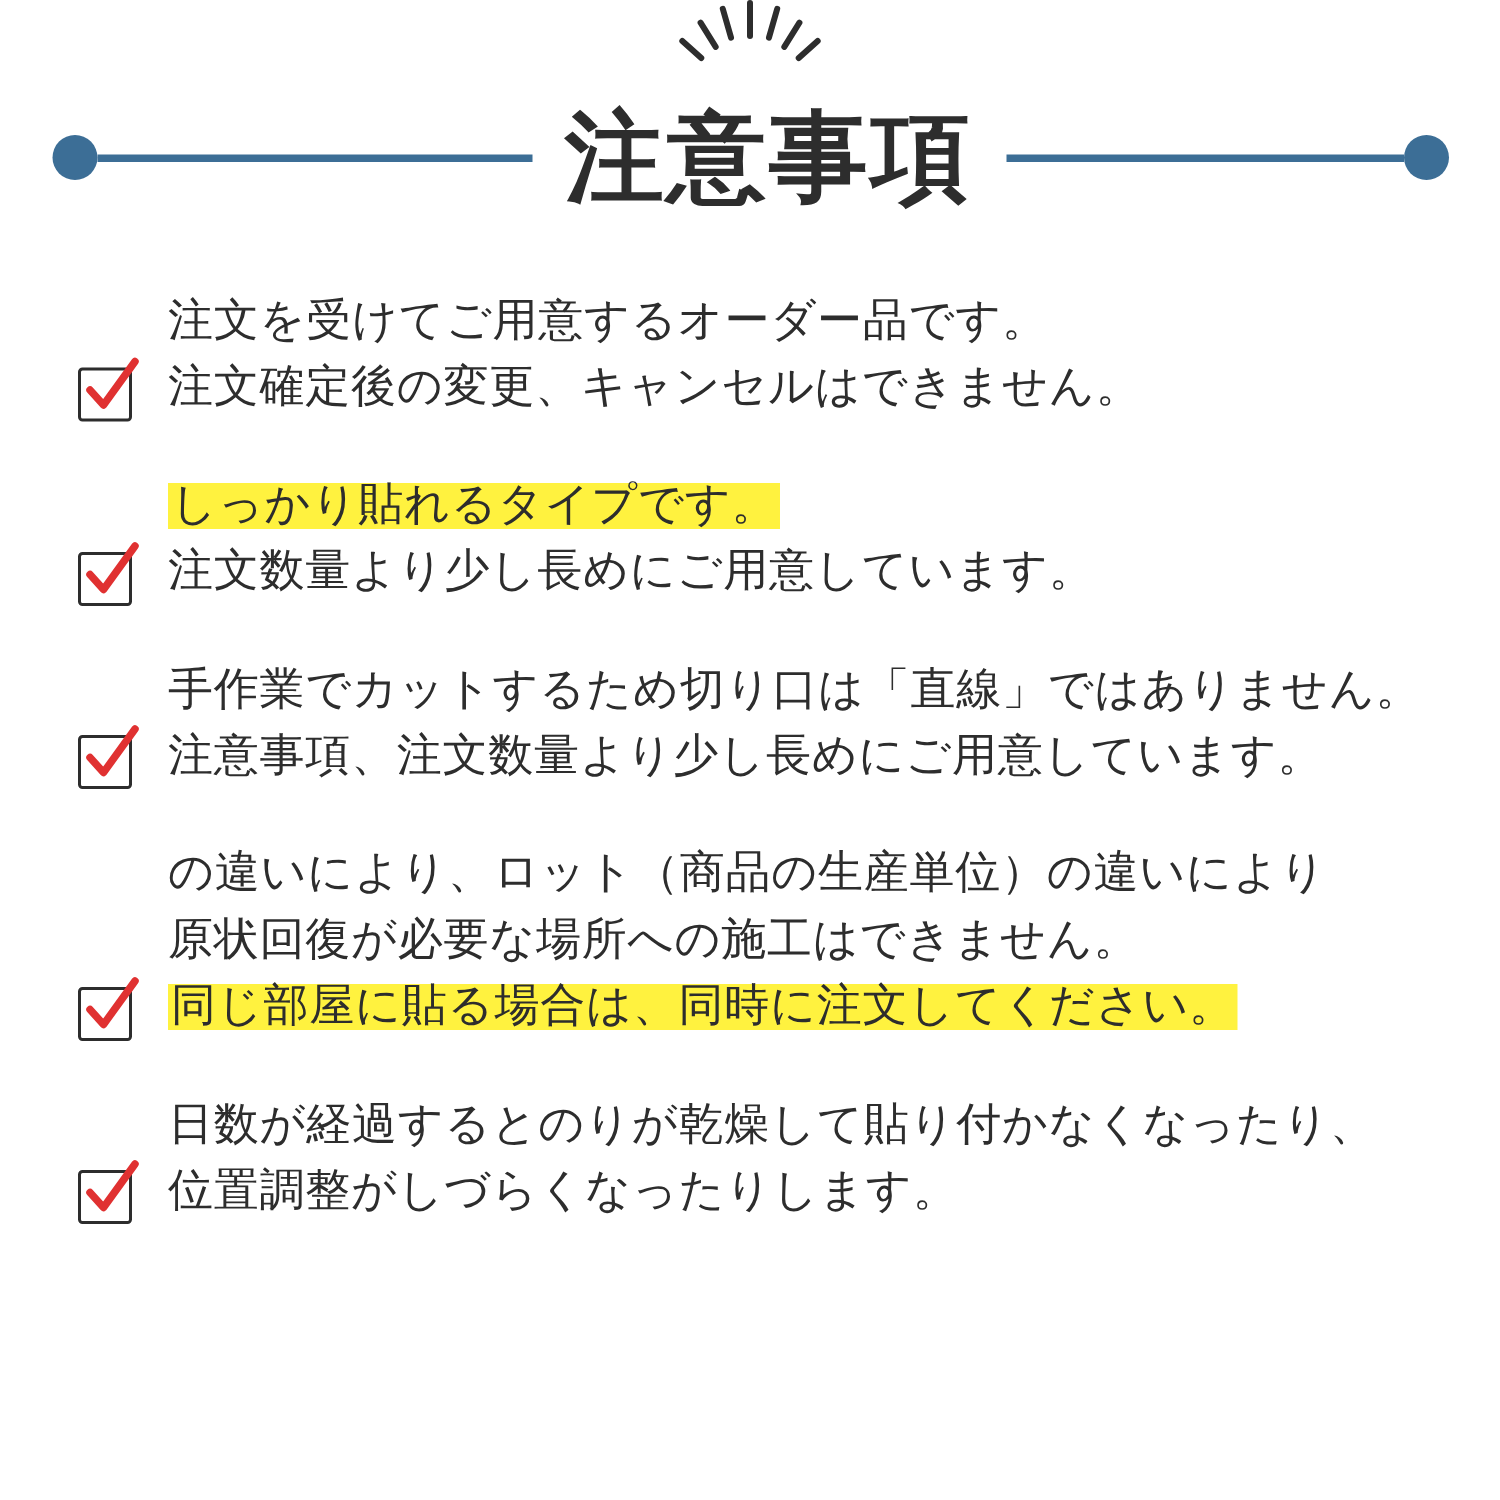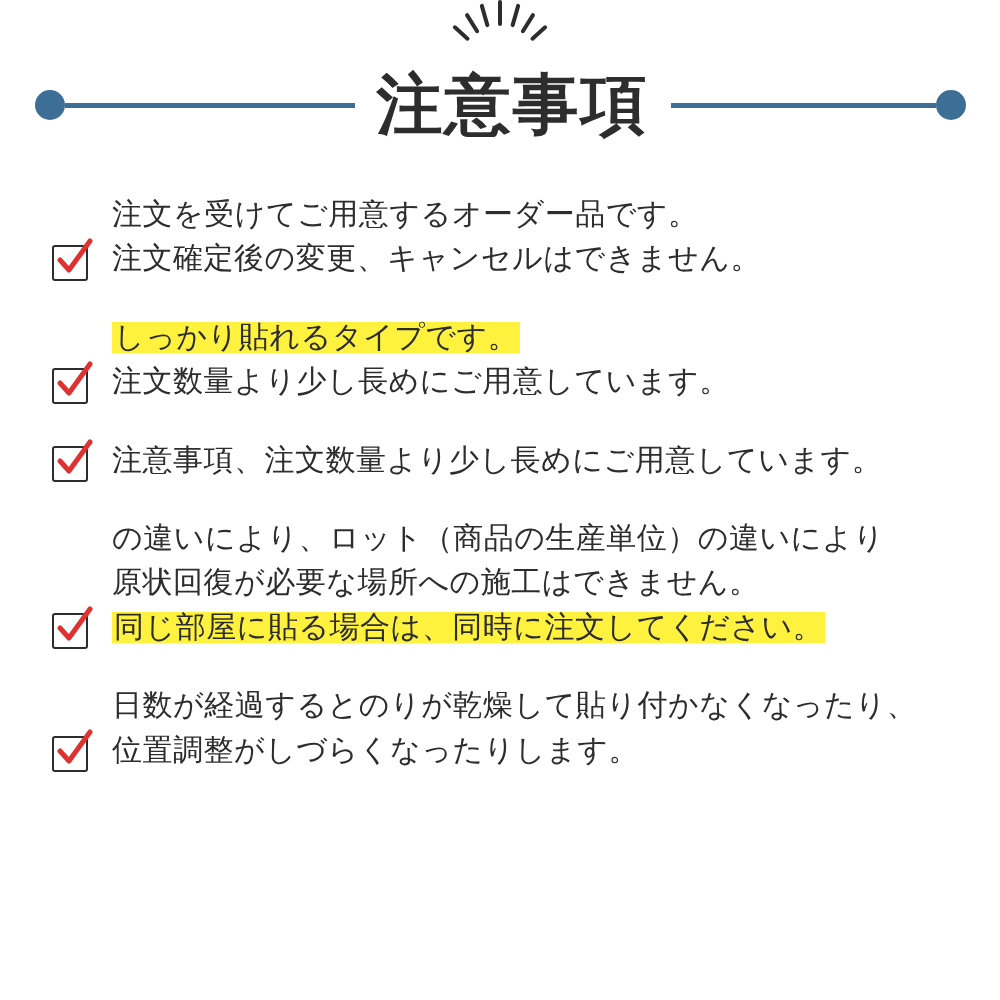--- a/index.html
+++ b/index.html
@@ -193,20 +193,21 @@
           <div class="line">注文数量より少し長めにご用意しています。</div>
         </div>
       </div>
       <div class="item">
         <div class="checkbox">
           <svg viewBox="0 0 46 46" xmlns="http://www.w3.org/2000/svg">
             <path d="M10 25 L19 35 L40 6" fill="none" stroke="#e03131" stroke-width="5" stroke-linecap="round" stroke-linejoin="round"></path>
           </svg>
         </div>
         <div class="lines">
+          <div class="line">手作業でカットするため切り口は「直線」ではありません。</div>
           <div class="line">注意事項、注文数量より少し長めにご用意しています。</div>
         </div>
       </div>
       <div class="item">
         <div class="checkbox">
           <svg viewBox="0 0 46 46" xmlns="http://www.w3.org/2000/svg">
             <path d="M10 25 L19 35 L40 6" fill="none" stroke="#e03131" stroke-width="5" stroke-linecap="round" stroke-linejoin="round"></path>
           </svg>
         </div>
         <div class="lines">

